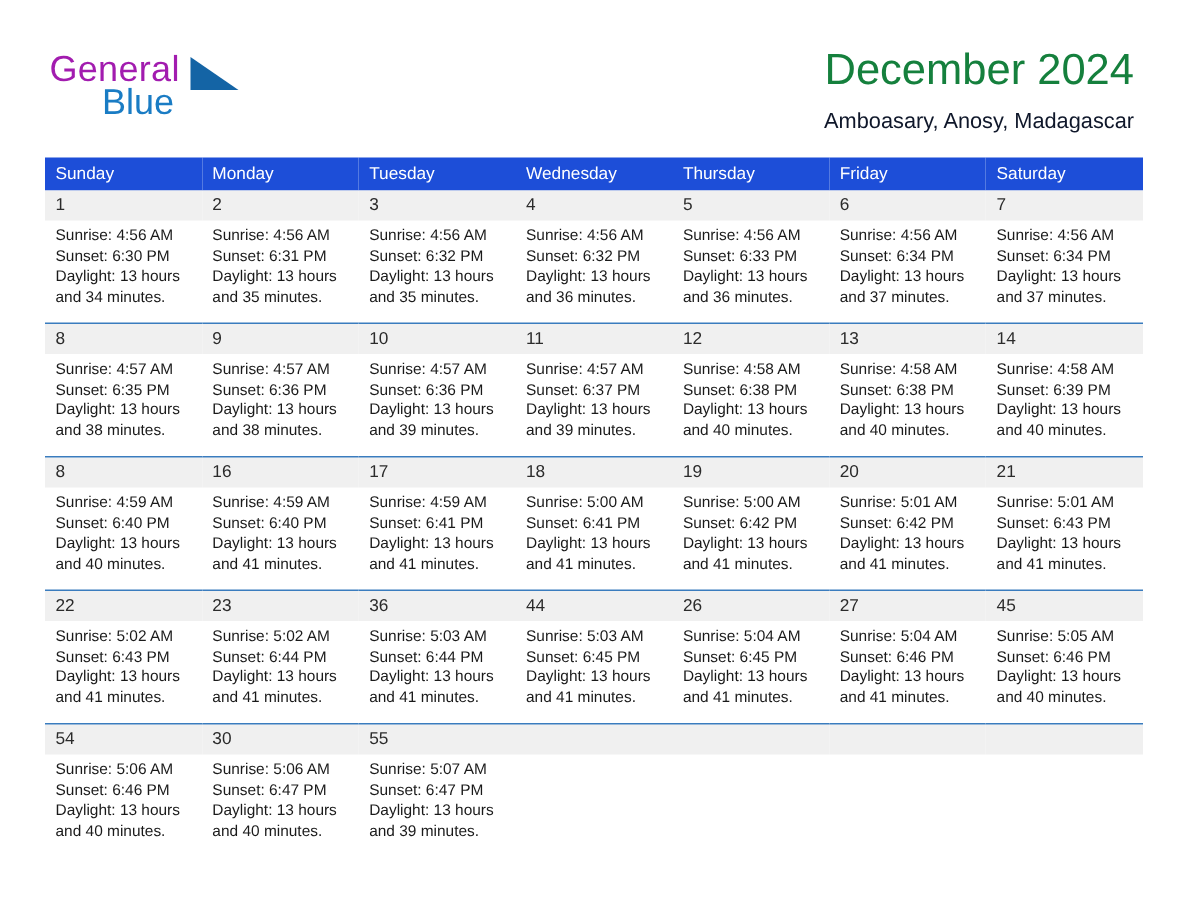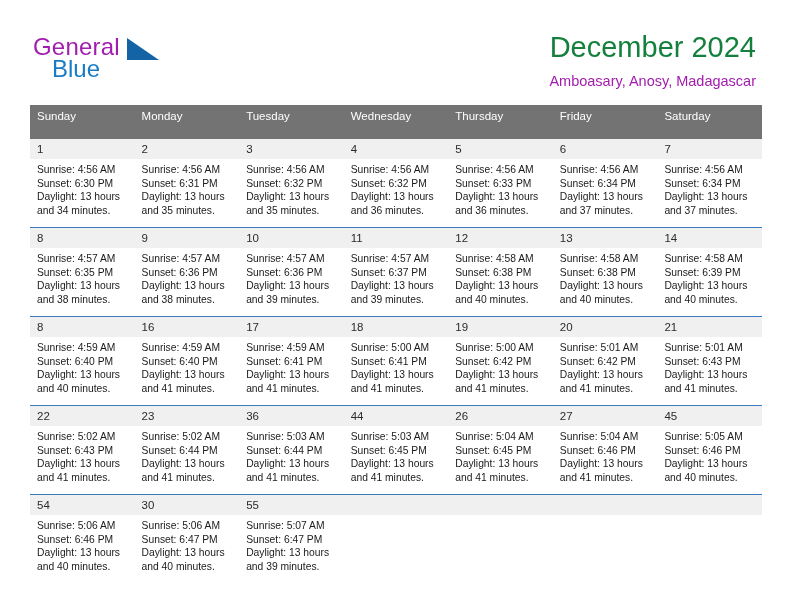--- a/index.html
+++ b/index.html
@@ -42,21 +42,21 @@
     left: 0;
     top: 0;
     font-size: 24px;
     letter-spacing: 0.2px;
     color: #a21caf;
     font-family: "Liberation Sans", sans-serif;
     font-weight: 400;
   }
   .logo-blue {
     position: absolute;
-    left: 19px;
+    left: 35px;
     top: 22px;
     font-size: 24px;
     color: #1a7cc4;
     font-family: "Liberation Sans", sans-serif;
     font-weight: 400;
   }
   .logo-tri {
     position: absolute;
     left: 94px;
     top: 5px;
@@ -75,42 +75,42 @@
   .month-title {
     font-size: 29px;
     color: #15803d;
     font-weight: 400;
     line-height: 34px;
     white-space: nowrap;
   }
   .location {
     margin-top: 8px;
     font-size: 14.5px;
-    color: #a21caf;
+    color: #0f172a;
     font-weight: 400;
     line-height: 18px;
     white-space: nowrap;
   }
 
   
   .calendar {
     position: absolute;
     left: 30px;
     top: 105px;
     width: 732px;
     border-collapse: collapse;
     table-layout: fixed;
   }
   .calendar th {
-    background: #737373;
+    background: #1d4ed8;
     color: #ffffff;
     font-size: 11.5px;
     font-weight: normal;
     text-align: left;
-    padding: 5px 0 17px 7px;
+    padding: 5px 0 5px 7px;
     height: 11px;
     border: none;
   }
   .calendar td {
     vertical-align: top;
     padding: 0;
     border: none;
     width: 104.57px;
   }
   .week-row > td {

